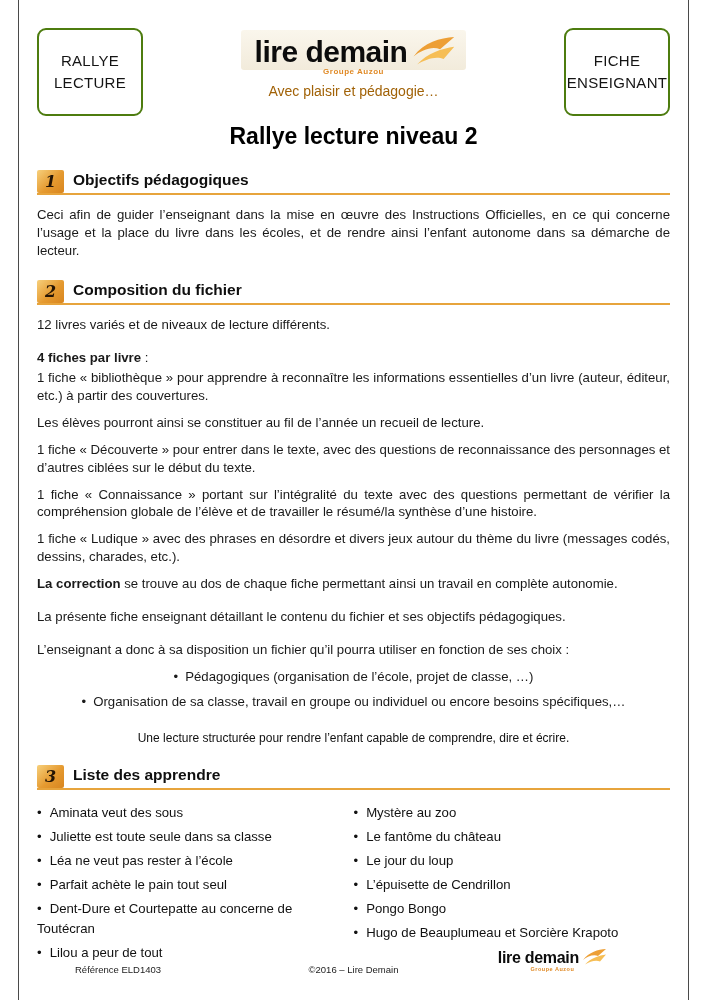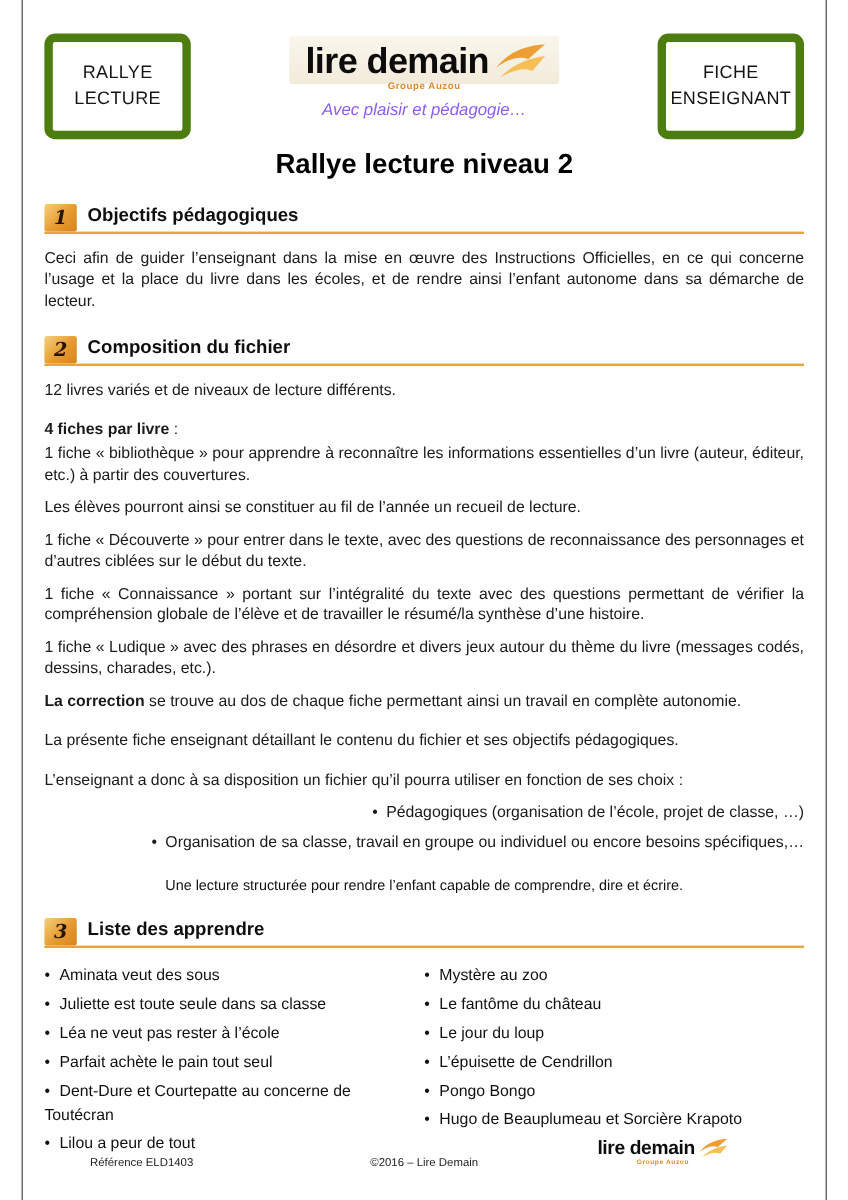--- a/index.html
+++ b/index.html
@@ -12,33 +12,33 @@
   }
   .page::before, .page::after {
     content:""; position:absolute; top:0; bottom:0; width:1px; background:#4a4a4a;
   }
   .page::before { left:18px; }
   .page::after  { right:18px; }
 
   
   .header { display:flex; justify-content:space-between; align-items:flex-start; padding:28px 37px 0; }
   .corner-box {
-    width:122px; height:88px; border:7px solid #4d7c0f; border-radius:9px;
+    width:106px; height:88px; border:2px solid #4d7c0f; border-radius:9px;
     display:flex; align-items:center; justify-content:center; text-align:center;
     font-size:15px; line-height:1.5; letter-spacing:.3px; color:#141414; white-space:pre-line;
   }
   .logo-center { display:flex; flex-direction:column; align-items:center; margin-top:2px; }
   .logo-box {
     display:flex; align-items:center; padding:5px 10px 1px 14px; border-radius:3px;
     background:linear-gradient(180deg,#faf6ec,#f2ebdb);
   }
   .logo-text { font-size:30px; font-weight:bold; letter-spacing:-.5px; color:#0c0c0c; }
   .logo-swoosh { width:46px; height:34px; margin-left:3px; }
   .logo-sub { font-size:8px; font-weight:bold; color:#e08a26; letter-spacing:.5px; margin-top:-3px; }
-  .tagline { font-size:14px; margin-top:7px; color:#8b5cf6;font-style:italic; }
+  .tagline { font-size:14px; margin-top:7px; color:#a16207; }
 
   
   .doc-title { text-align:center; font-size:23px; font-weight:bold; color:#000; margin-top:7px; }
 
   
   .section { padding:0 37px; }
   .section-head {
     display:flex; align-items:flex-end; gap:9px;
     border-bottom:2px solid #e7a43c; margin-top:20px;
   }
@@ -47,21 +47,21 @@
     background:linear-gradient(135deg,#f7d07c 0%,#e59a30 55%,#d8851f 100%);
     display:flex; align-items:center; justify-content:center;
     font-family:"DejaVu Serif", serif; font-style:italic; font-weight:bold;
     font-size:16px; color:#241404;
   }
   .head-label { font-size:15.5px; font-weight:bold; color:#0f0f0f; padding-bottom:4px; }
   .section-body { padding-top:11px; }
   .para { font-size:13.2px; line-height:1.36; text-align:justify; margin-bottom:9px; }
   .para.tight { margin-bottom:2px; }
   .para.gap { margin-top:15px; }
-  .para.bullet { text-align:right; margin-bottom:7px; }
+  .para.bullet { text-align:center; margin-bottom:7px; }
   .para.bullet::before { content:"•"; margin-right:7px; }
   .center-line { font-size:12px; text-align:center; margin:20px 0 4px; color:#111; }
 
   
   .books { display:flex; padding-top:2px; }
   .book-col { list-style:none; flex:1; }
   .book-col li { font-size:13.2px; line-height:1.52; margin-bottom:4px; color:#111; }
   .book-col li::before { content:"•"; margin-right:8px; }
 
   

